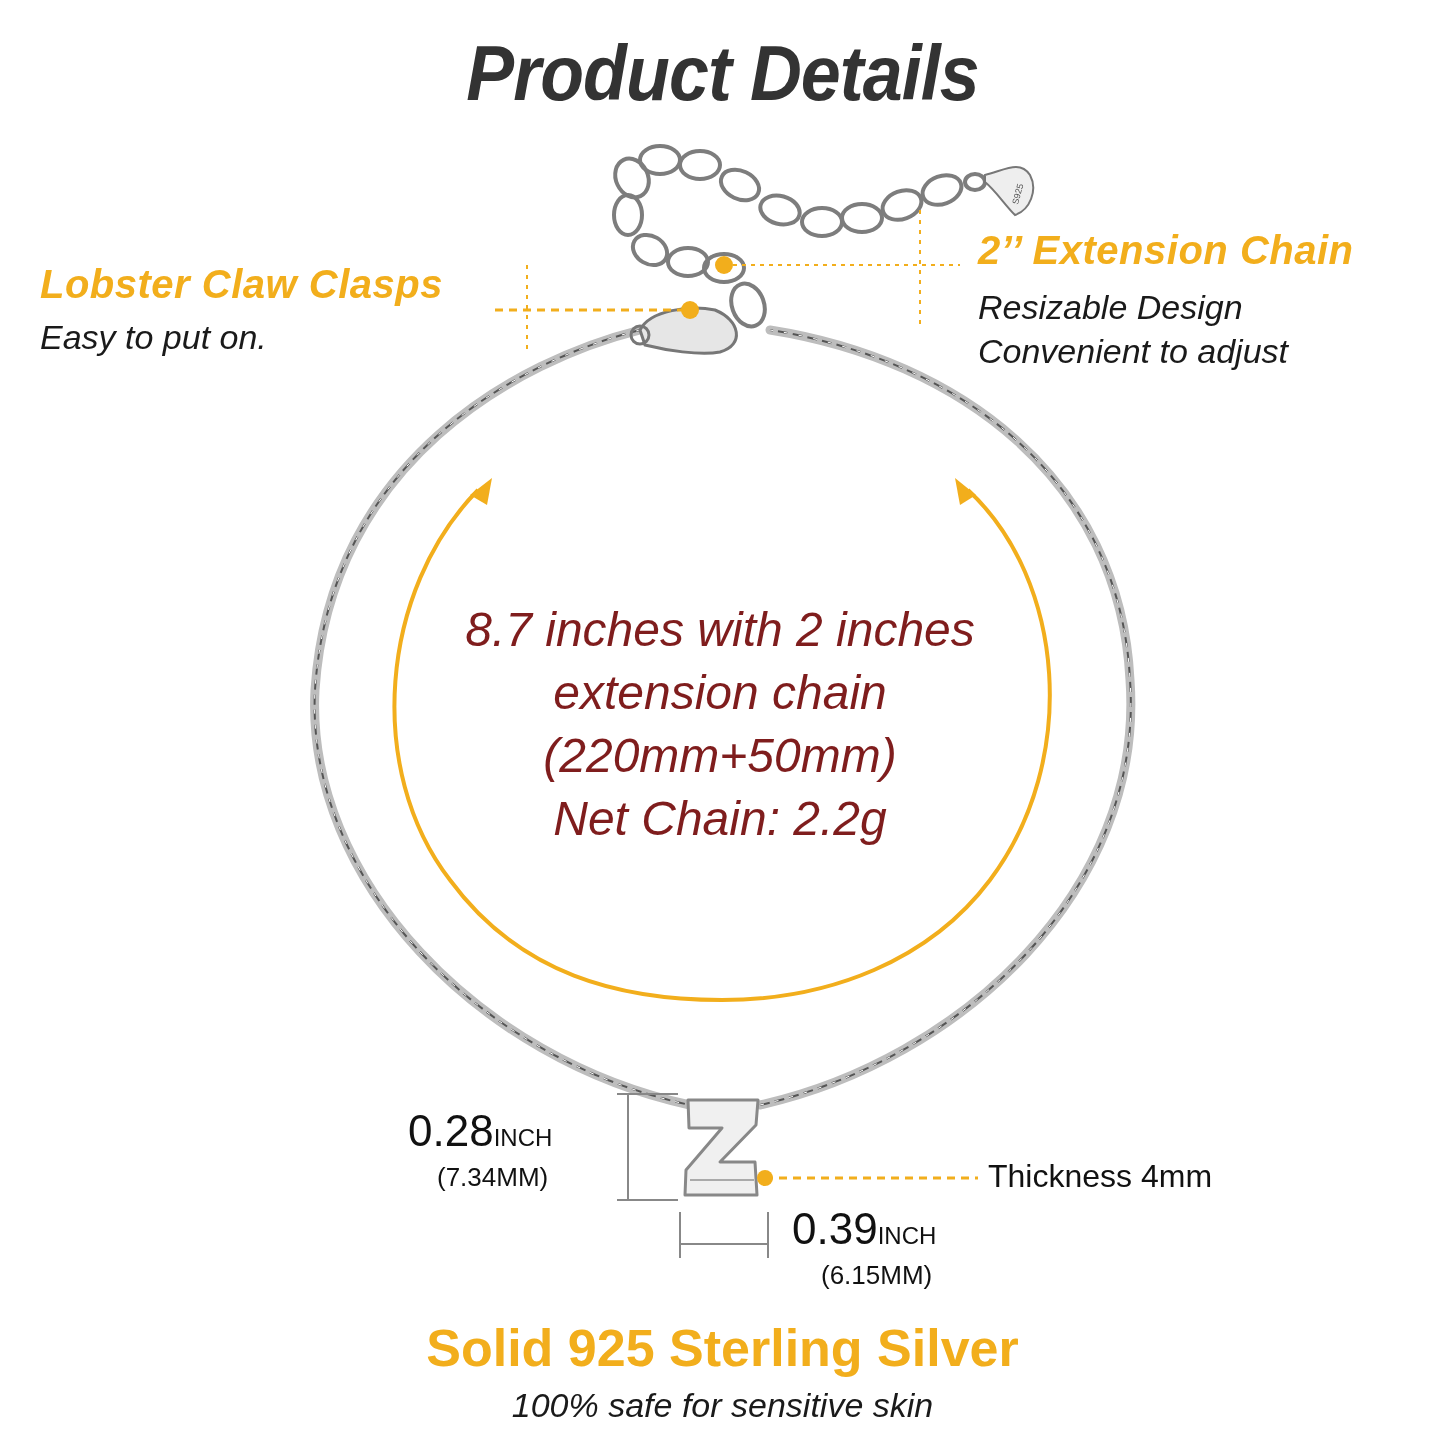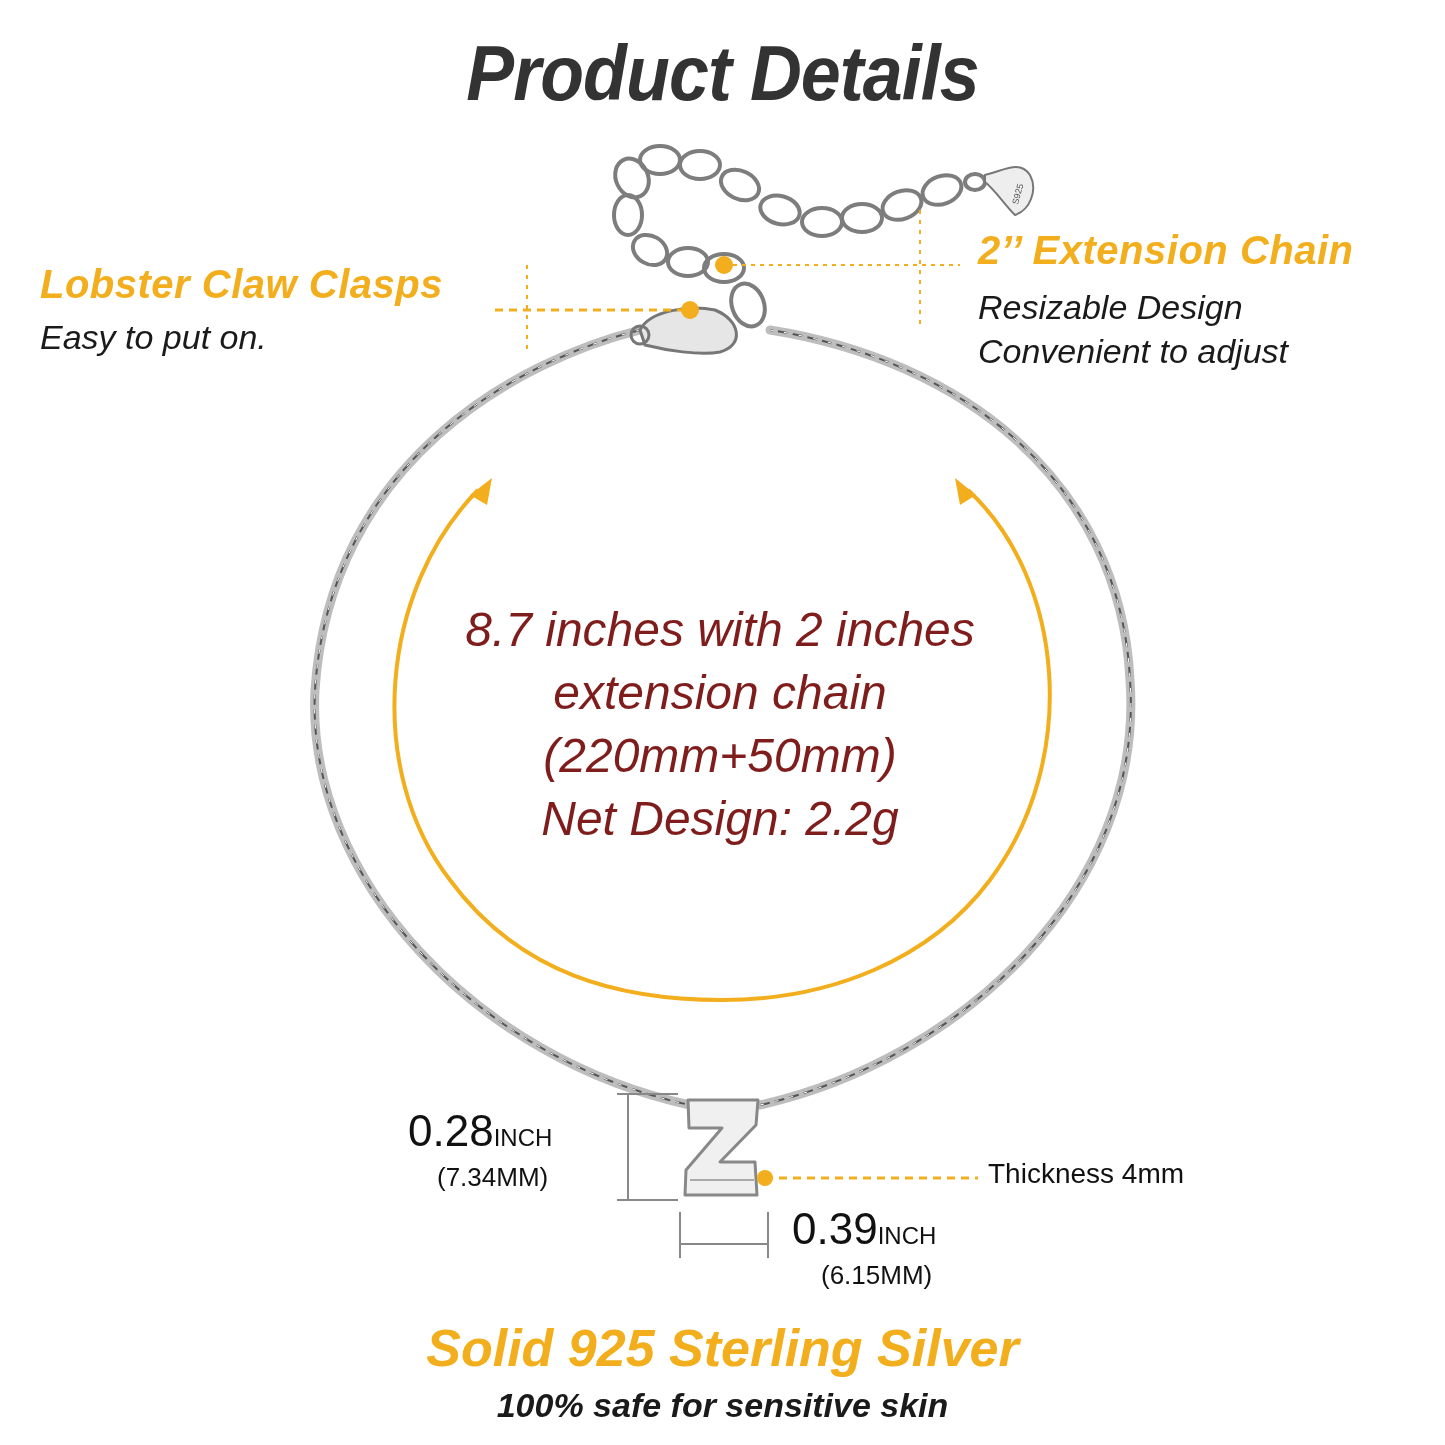--- a/index.html
+++ b/index.html
@@ -9,23 +9,23 @@
   .title { left:0; width:1445px; top:28px; text-align:center; font-size:78px; font-weight:bold;
            font-style:italic; color:#333333; letter-spacing:-1px; transform:scaleX(0.92); }
   .orange { color:#f2ae1c; }
   .label-head { font-size:40px; font-weight:bold; font-style:italic; letter-spacing:0.5px; }
   .label-sub { font-size:34px; font-style:italic; color:#1a1a1a; line-height:38px; }
   .center-text { left:370px; width:700px; top:598px; text-align:center; font-size:48px; font-style:italic;
                  color:#7f1d1d; line-height:63px; }
   .dim-big { font-size:44px; color:#111; }
   .dim-big .unit { font-size:24px; }
   .dim-small { font-size:26px; color:#111; }
-  .thick { font-size:28px; color:#111; }
-  .footer-head { left:0; width:1445px; top:1318px; text-align:center; font-size:52px; font-weight:bold; font-style:italic; }
-  .footer-sub { left:0; width:1445px; top:1386px; text-align:center; font-size:34px; font-style:italic; color:#1a1a1a;font-weight:bold; }
+  .thick { font-size:32px; color:#111; }
+  .footer-head { left:0; width:1445px; top:1318px; text-align:center; font-size:52px; font-weight:bold; }
+  .footer-sub { left:0; width:1445px; top:1386px; text-align:center; font-size:34px; font-style:italic; color:#1a1a1a; }
   svg { position:absolute; left:0; top:0; }
 </style>
 </head>
 <body>
 
 <div class="abs title">Product Details</div>
 
 <svg width="1445" height="1445" viewBox="0 0 1445 1445">
   <defs>
     <pattern id="chainpat" width="18" height="10" patternUnits="userSpaceOnUse">
@@ -115,21 +115,21 @@
 <div class="abs label-sub" style="left:40px; top:318px;">Easy to put on.</div>
 
 <div class="abs label-head orange" style="left:978px; top:228px;">2’’ Extension Chain</div>
 <div class="abs label-sub" style="left:978px; top:288px;">Resizable Design</div>
 <div class="abs label-sub" style="left:978px; top:332px;">Convenient  to adjust</div>
 
 <div class="abs center-text">
   <div>8.7 inches with 2 inches</div>
   <div>extension chain</div>
   <div>(220mm+50mm)</div>
-  <div>Net Design: 2.2g</div>
+  <div>Net Chain: 2.2g</div>
 </div>
 
 <div class="abs dim-big" style="left:408px; top:1106px;">
   <span>0.28</span><span class="unit">INCH</span>
 </div>
 <div class="abs dim-small" style="left:437px; top:1162px;">(7.34MM)</div>
 
 <div class="abs thick" style="left:988px; top:1158px;">Thickness 4mm</div>
 
 <div class="abs dim-big" style="left:792px; top:1204px;">

